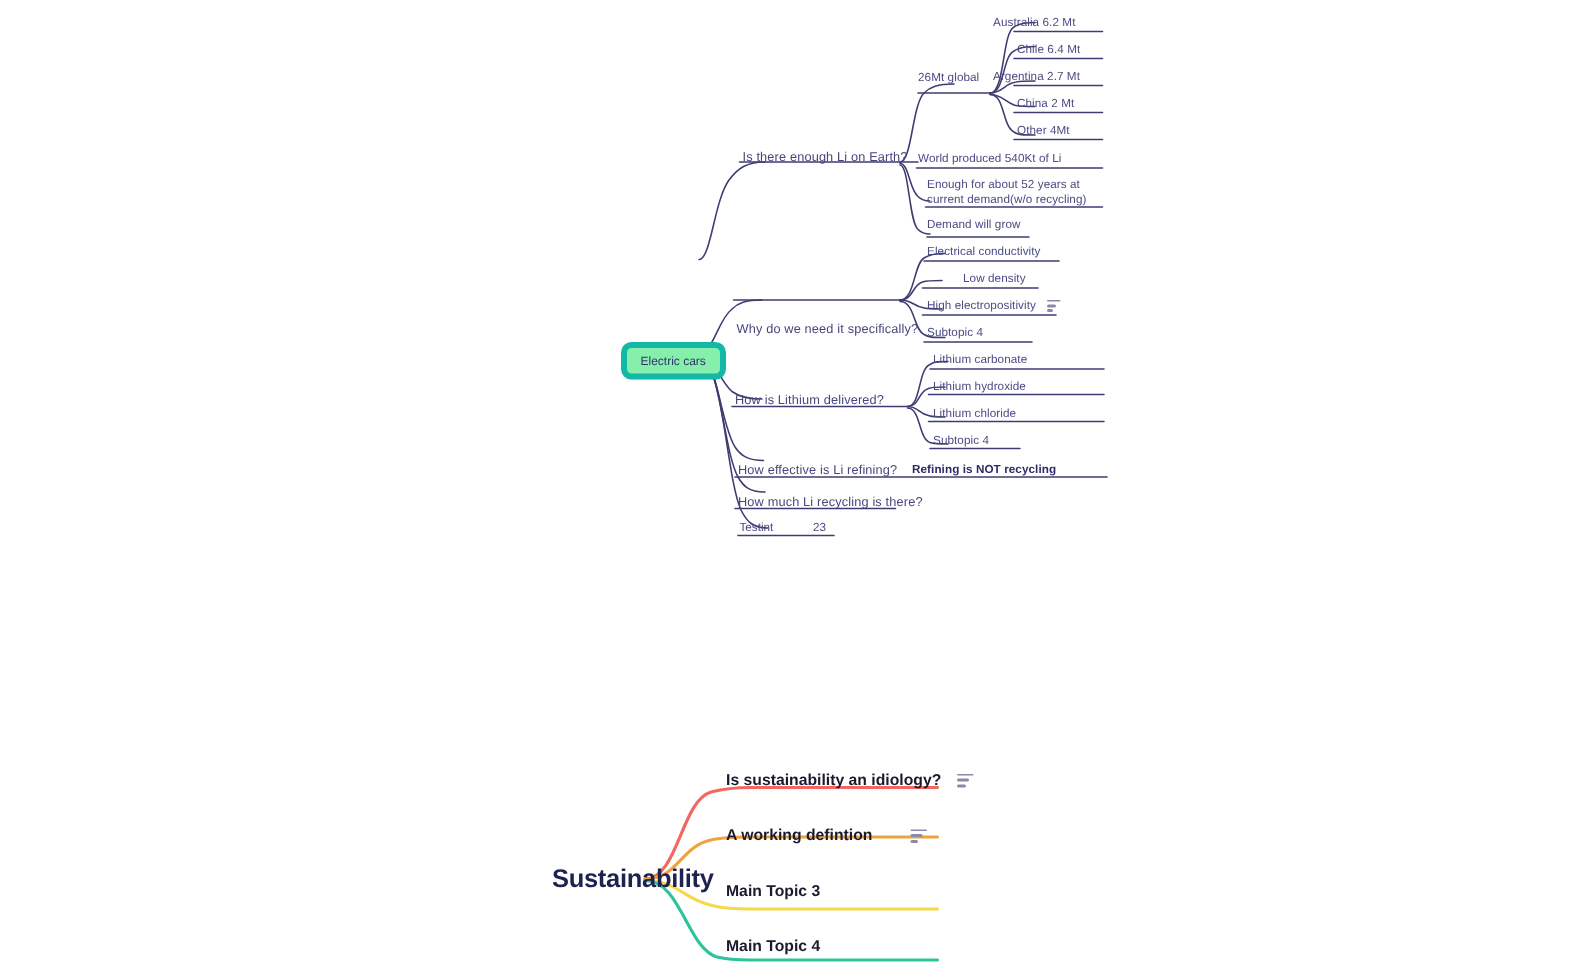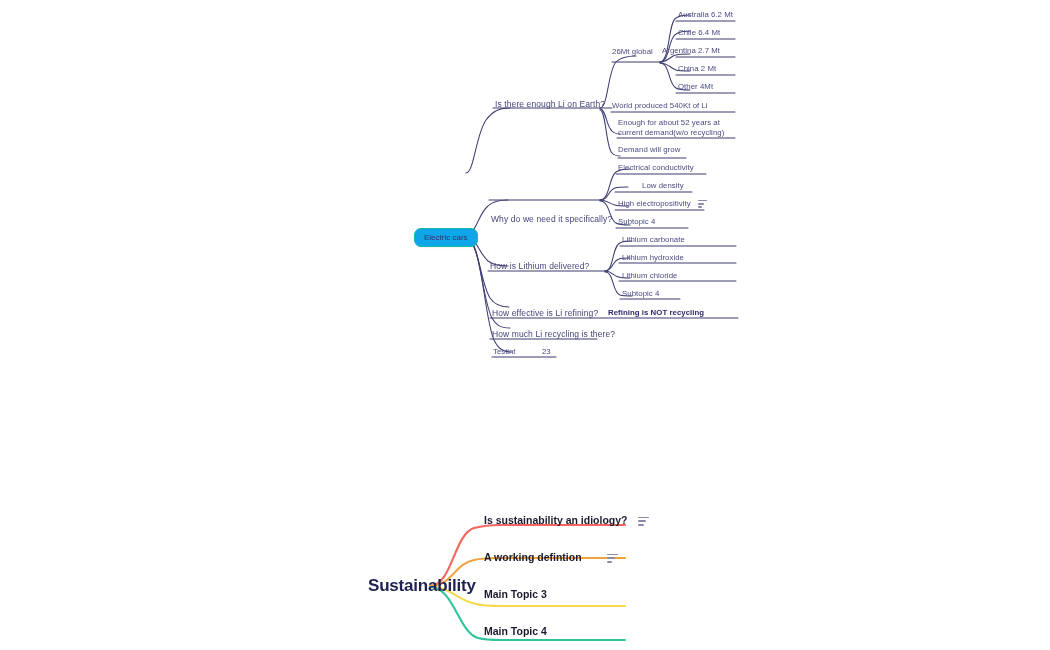--- a/index.html
+++ b/index.html
@@ -24,23 +24,23 @@
     font-size:8.5px;color:#46467d;letter-spacing:.1px;
   }
   .t-l2{
     font-size:7.8px;color:#4b4b85;letter-spacing:.05px;
   }
   .t-l2.bold{font-weight:bold;color:#2b2b6b;}
 
   
   .root-cap{
     position:absolute;
-    border:1px solid #14b8a6;
+    border:4px solid #14b8a6;
     border-radius:7px;
-    background:#0ea5e9;
+    background:#86efac;
     font-size:8px;color:#33336a;
     padding:4px 9px;
     box-shadow:0 1px 2px rgba(40,40,90,.05);
     white-space:nowrap;
   }
 
   
   .sus-root{
     position:absolute;
     font-size:17px;font-weight:bold;color:#1f2250;
@@ -186,21 +186,21 @@
   </div>
 
   <div class="node t-l2" style="left:618px;top:118px;width:118px;white-space:normal;">
     <span class="txt">Enough for about 52 years at current demand(w/o recycling)</span>
   </div>
 
   <div class="node t-l2" style="left:618px;top:145px;">
     <span class="txt">Demand will grow</span>
   </div>
 
-  <div class="node t-l2" style="left:678px;top:10px;">
+  <div class="node t-l2" style="left:662px;top:10px;">
     <span class="txt">Australia 6.2 Mt</span>
   </div>
   <div class="node t-l2" style="left:678px;top:28px;">
     <span class="txt">Chile 6.4 Mt</span>
   </div>
   <div class="node t-l2" style="left:662px;top:46px;">
     <span class="txt">Argentina 2.7 Mt</span>
   </div>
   <div class="node t-l2" style="left:678px;top:64px;">
     <span class="txt">China 2 Mt</span>

